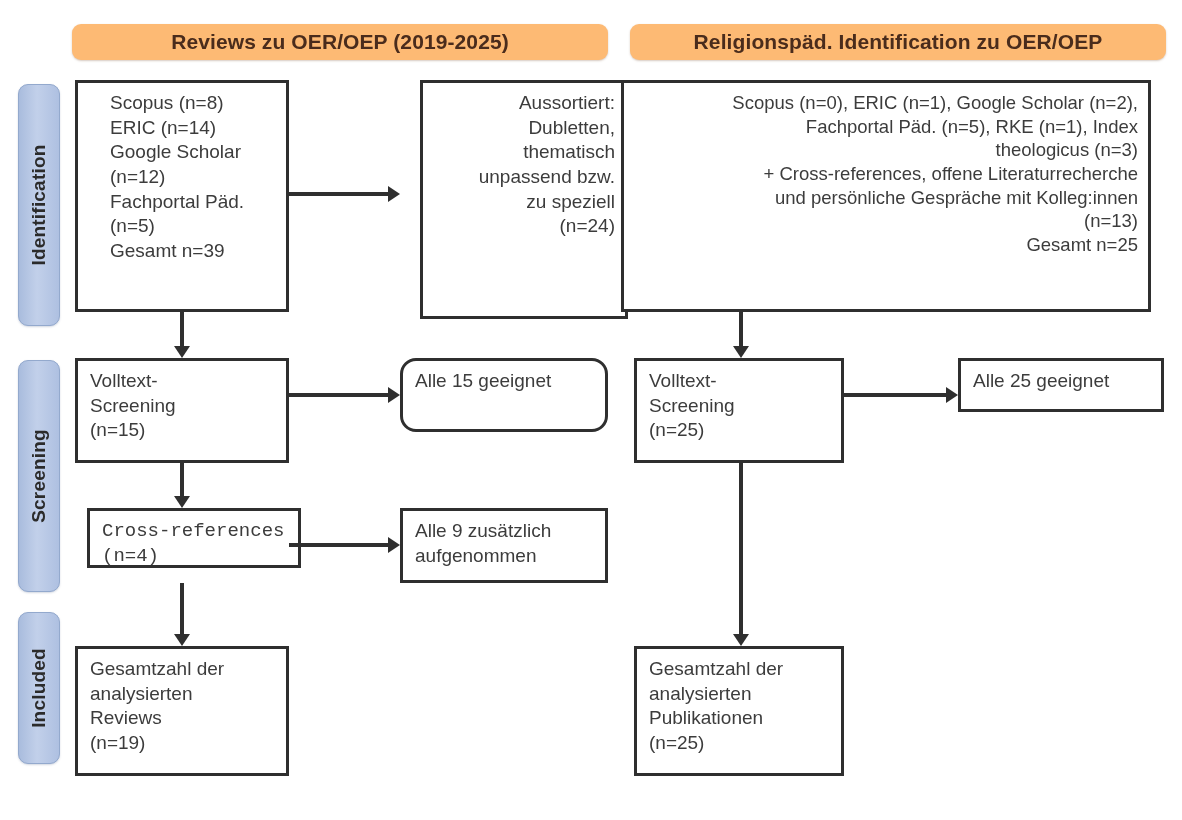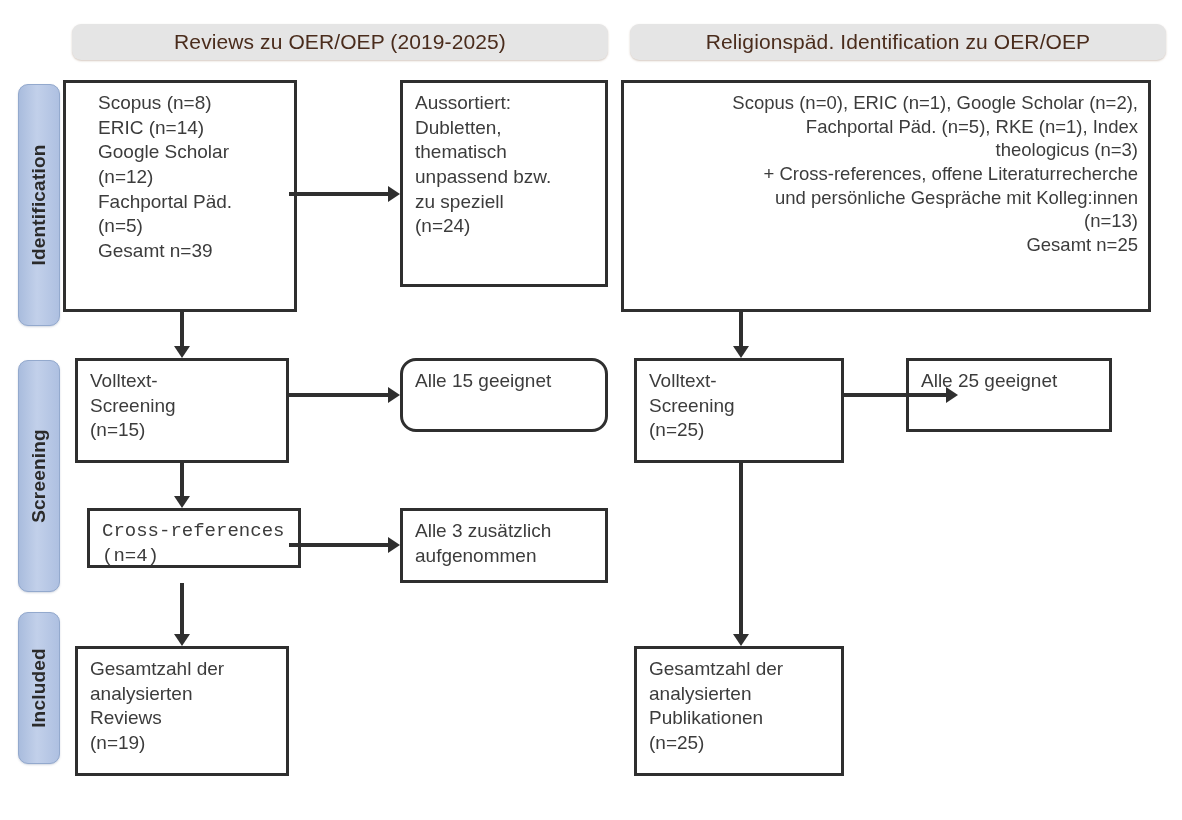--- a/index.html
+++ b/index.html
@@ -15,27 +15,27 @@
     position: relative;
     width: 1182px;
     height: 820px;
     background: #ffffff;
     overflow: hidden;
   }
 
   
   .col-header {
     position: absolute;
-    background: #e5e5e5;
+    background: #fdba74;
     border-radius: 9px;
     box-shadow: 0 1px 2px rgba(120,80,50,0.30);
     display: flex;
     align-items: center;
     justify-content: center;
-    font-weight: normal;
+    font-weight: bold;
     font-size: 21px;
     color: #4a2c1c;
     letter-spacing: 0.1px;
     white-space: nowrap;
   }
 
   
   .stage-pill {
     position: absolute;
     background: #b6c7e4;
@@ -112,65 +112,65 @@
   </div>
 
   <div class="stage-pill" style="left:18px; top:360px; width:40px; height:230px;">
     <span>Screening</span>
   </div>
 
   <div class="stage-pill" style="left:18px; top:612px; width:40px; height:150px;">
     <span>Included</span>
   </div>
 
-  <div class="box" style="left:63px; top:80px; width:234px; height:232px;padding-left:32px;">Scopus (n=8)
+  <div class="box" style="left:75px; top:80px; width:214px; height:232px;padding-left:32px;">Scopus (n=8)
 ERIC (n=14)
 Google Scholar
 (n=12)
 Fachportal Päd.
 (n=5)
 Gesamt n=39</div>
 
-  <div class="box" style="left:400px; top:80px; width:208px; height:207px;">Aussortiert:
+  <div class="box" style="left:420px; top:80px; width:208px; height:239px;text-align:right;">Aussortiert:
 Dubletten,
 thematisch
 unpassend bzw.
 zu speziell
 (n=24)</div>
 
   <div class="box" style="left:75px; top:358px; width:214px; height:105px;">Volltext-
 Screening
 (n=15)</div>
 
   <div class="box" style="left:400px; top:358px; width:208px; height:74px;border-radius:16px;">Alle 15 geeignet</div>
 
   <div class="box" style="left:87px; top:508px; width:214px; height:60px;font-family:Liberation Mono, monospace;">Cross-references
 (n=4)</div>
 
-  <div class="box" style="left:400px; top:508px; width:208px; height:75px;">Alle 3 zusätzlich
+  <div class="box" style="left:400px; top:508px; width:208px; height:75px;">Alle 9 zusätzlich
 aufgenommen</div>
 
   <div class="box" style="left:75px; top:646px; width:214px; height:130px;">Gesamtzahl der
 analysierten
 Reviews
 (n=19)</div>
 
   <div class="box dense" style="left:621px; top:80px; width:530px; height:232px;text-align:right;">Scopus (n=0), ERIC (n=1), Google Scholar (n=2),
 Fachportal Päd. (n=5), RKE (n=1), Index
 theologicus (n=3)
 + Cross-references, offene Literaturrecherche
 und persönliche Gespräche mit Kolleg:innen
 (n=13)
 Gesamt n=25</div>
 
   <div class="box" style="left:634px; top:358px; width:210px; height:105px;">Volltext-
 Screening
 (n=25)</div>
 
-  <div class="box" style="left:906px; top:358px; width:206px; height:74px;">Alle 25 geeignet</div>
+  <div class="box" style="left:958px; top:358px; width:206px; height:54px;">Alle 25 geeignet</div>
 
   <div class="box" style="left:634px; top:646px; width:210px; height:130px;">Gesamtzahl der
 analysierten
 Publikationen
 (n=25)</div>
 
   <div class="hline" style="left:289px; top:192px; width:99px;"></div>
   <div class="arrow-right" style="left:388px; top:186px;"></div>
 
   <div class="vline" style="left:180px; top:312px; width:4px; height:34px;"></div>

